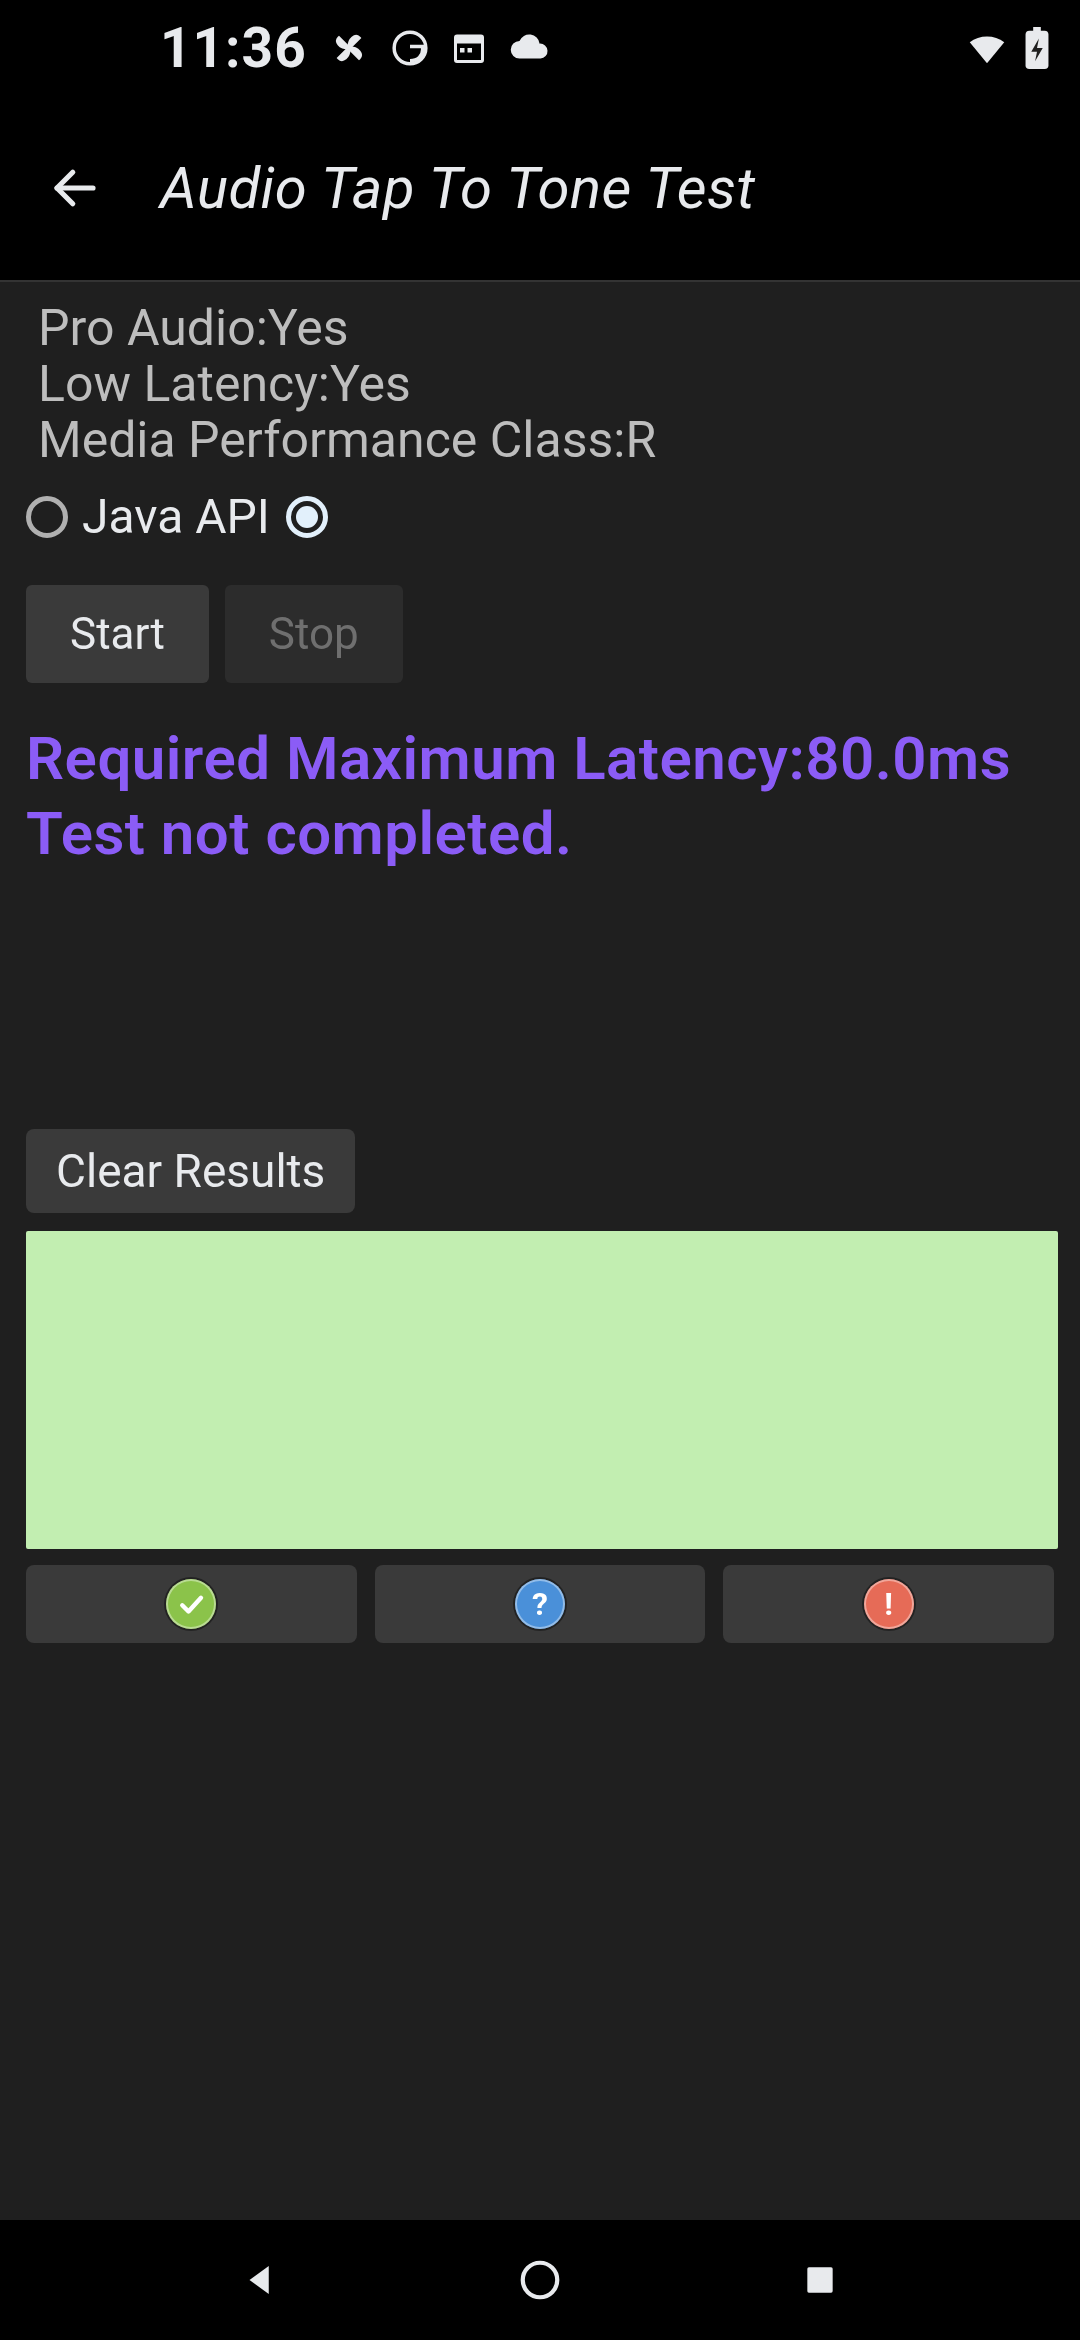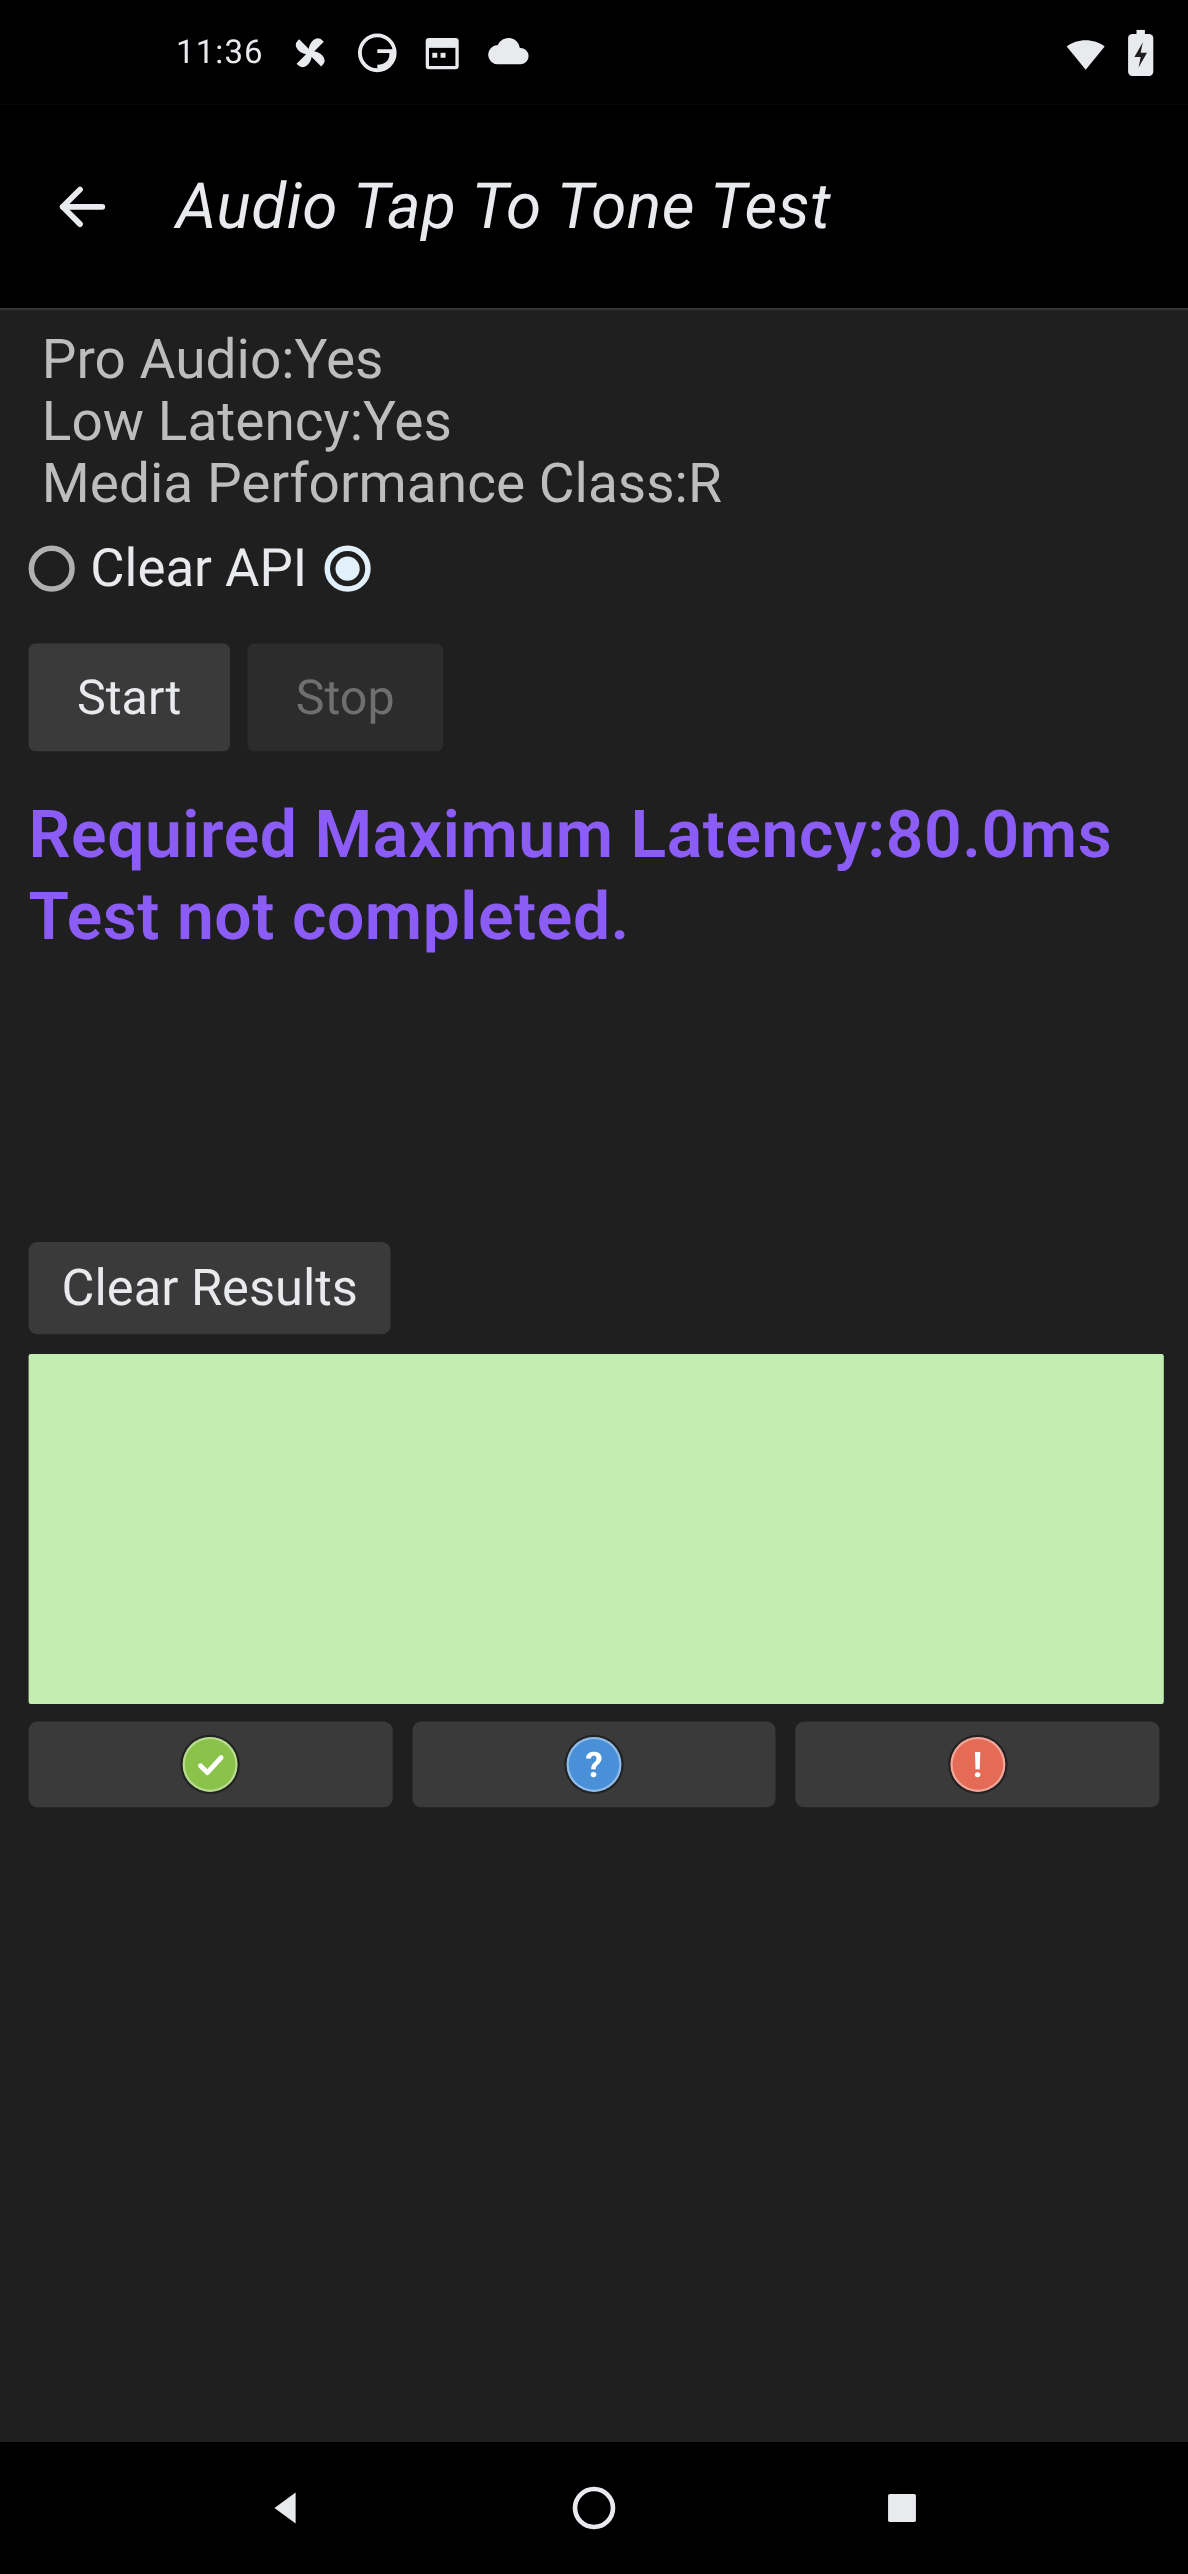--- a/index.html
+++ b/index.html
@@ -2,21 +2,21 @@
 <html><head>
 <meta charset="utf-8">
 <style>
   * { margin: 0; padding: 0; box-sizing: border-box; }
   html, body { width: 1080px; height: 2340px; background: #000; overflow: hidden; font-family: Roboto, "Helvetica Neue", Arial, sans-serif; -webkit-font-smoothing: antialiased; }
   .screen { position: relative; width: 1080px; height: 2340px; background: #1f1f1f; }
 
   
   .status-bar { position: absolute; top: 0; left: 0; right: 0; height: 95px; background: #000; display: flex; align-items: center; justify-content: space-between; padding: 0 30px 0 160px; color: #e8eaed; }
   .status-left { display: flex; align-items: center; gap: 22px; }
-  .status-time { font-size: 30px; font-weight: 400; letter-spacing: 1px; }
+  .status-time { font-size: 55px; font-weight: 700; letter-spacing: 1px; }
   .status-icon { display: inline-flex; align-items: center; justify-content: center; }
   .status-right { display: flex; align-items: center; gap: 14px; }
 
   
   .app-bar { position: absolute; top: 95px; left: 0; right: 0; height: 185px; background: #000; display: flex; align-items: center; padding-left: 30px; }
   .app-bar .back { width: 90px; height: 90px; display: flex; align-items: center; justify-content: center; }
   .app-bar .title { color: #e8eaed; font-size: 58px; font-weight: 400; margin-left: 40px; letter-spacing: 0.5px; font-style: italic; }
 
   
   .app-bar-divider { position: absolute; top: 280px; left: 0; right: 0; height: 2px; background: #333; }
@@ -116,21 +116,21 @@
   <div class="app-bar-divider"></div>
 
   <div class="content">
     <div class="info-line">Pro Audio:Yes</div>
     <div class="info-line">Low Latency:Yes</div>
     <div class="info-line">Media Performance Class:R</div>
 
     <div class="radio-row">
       <div class="radio">
         <span class="outer"></span>
-        <span class="label">Clear API</span>
+        <span class="label">Java API</span>
       </div>
       <div class="radio selected">
         <span class="outer">
             <span class="inner"></span>
           </span>
       </div>
     </div>
 
     <div class="btn-row">
       <div class="btn big">

